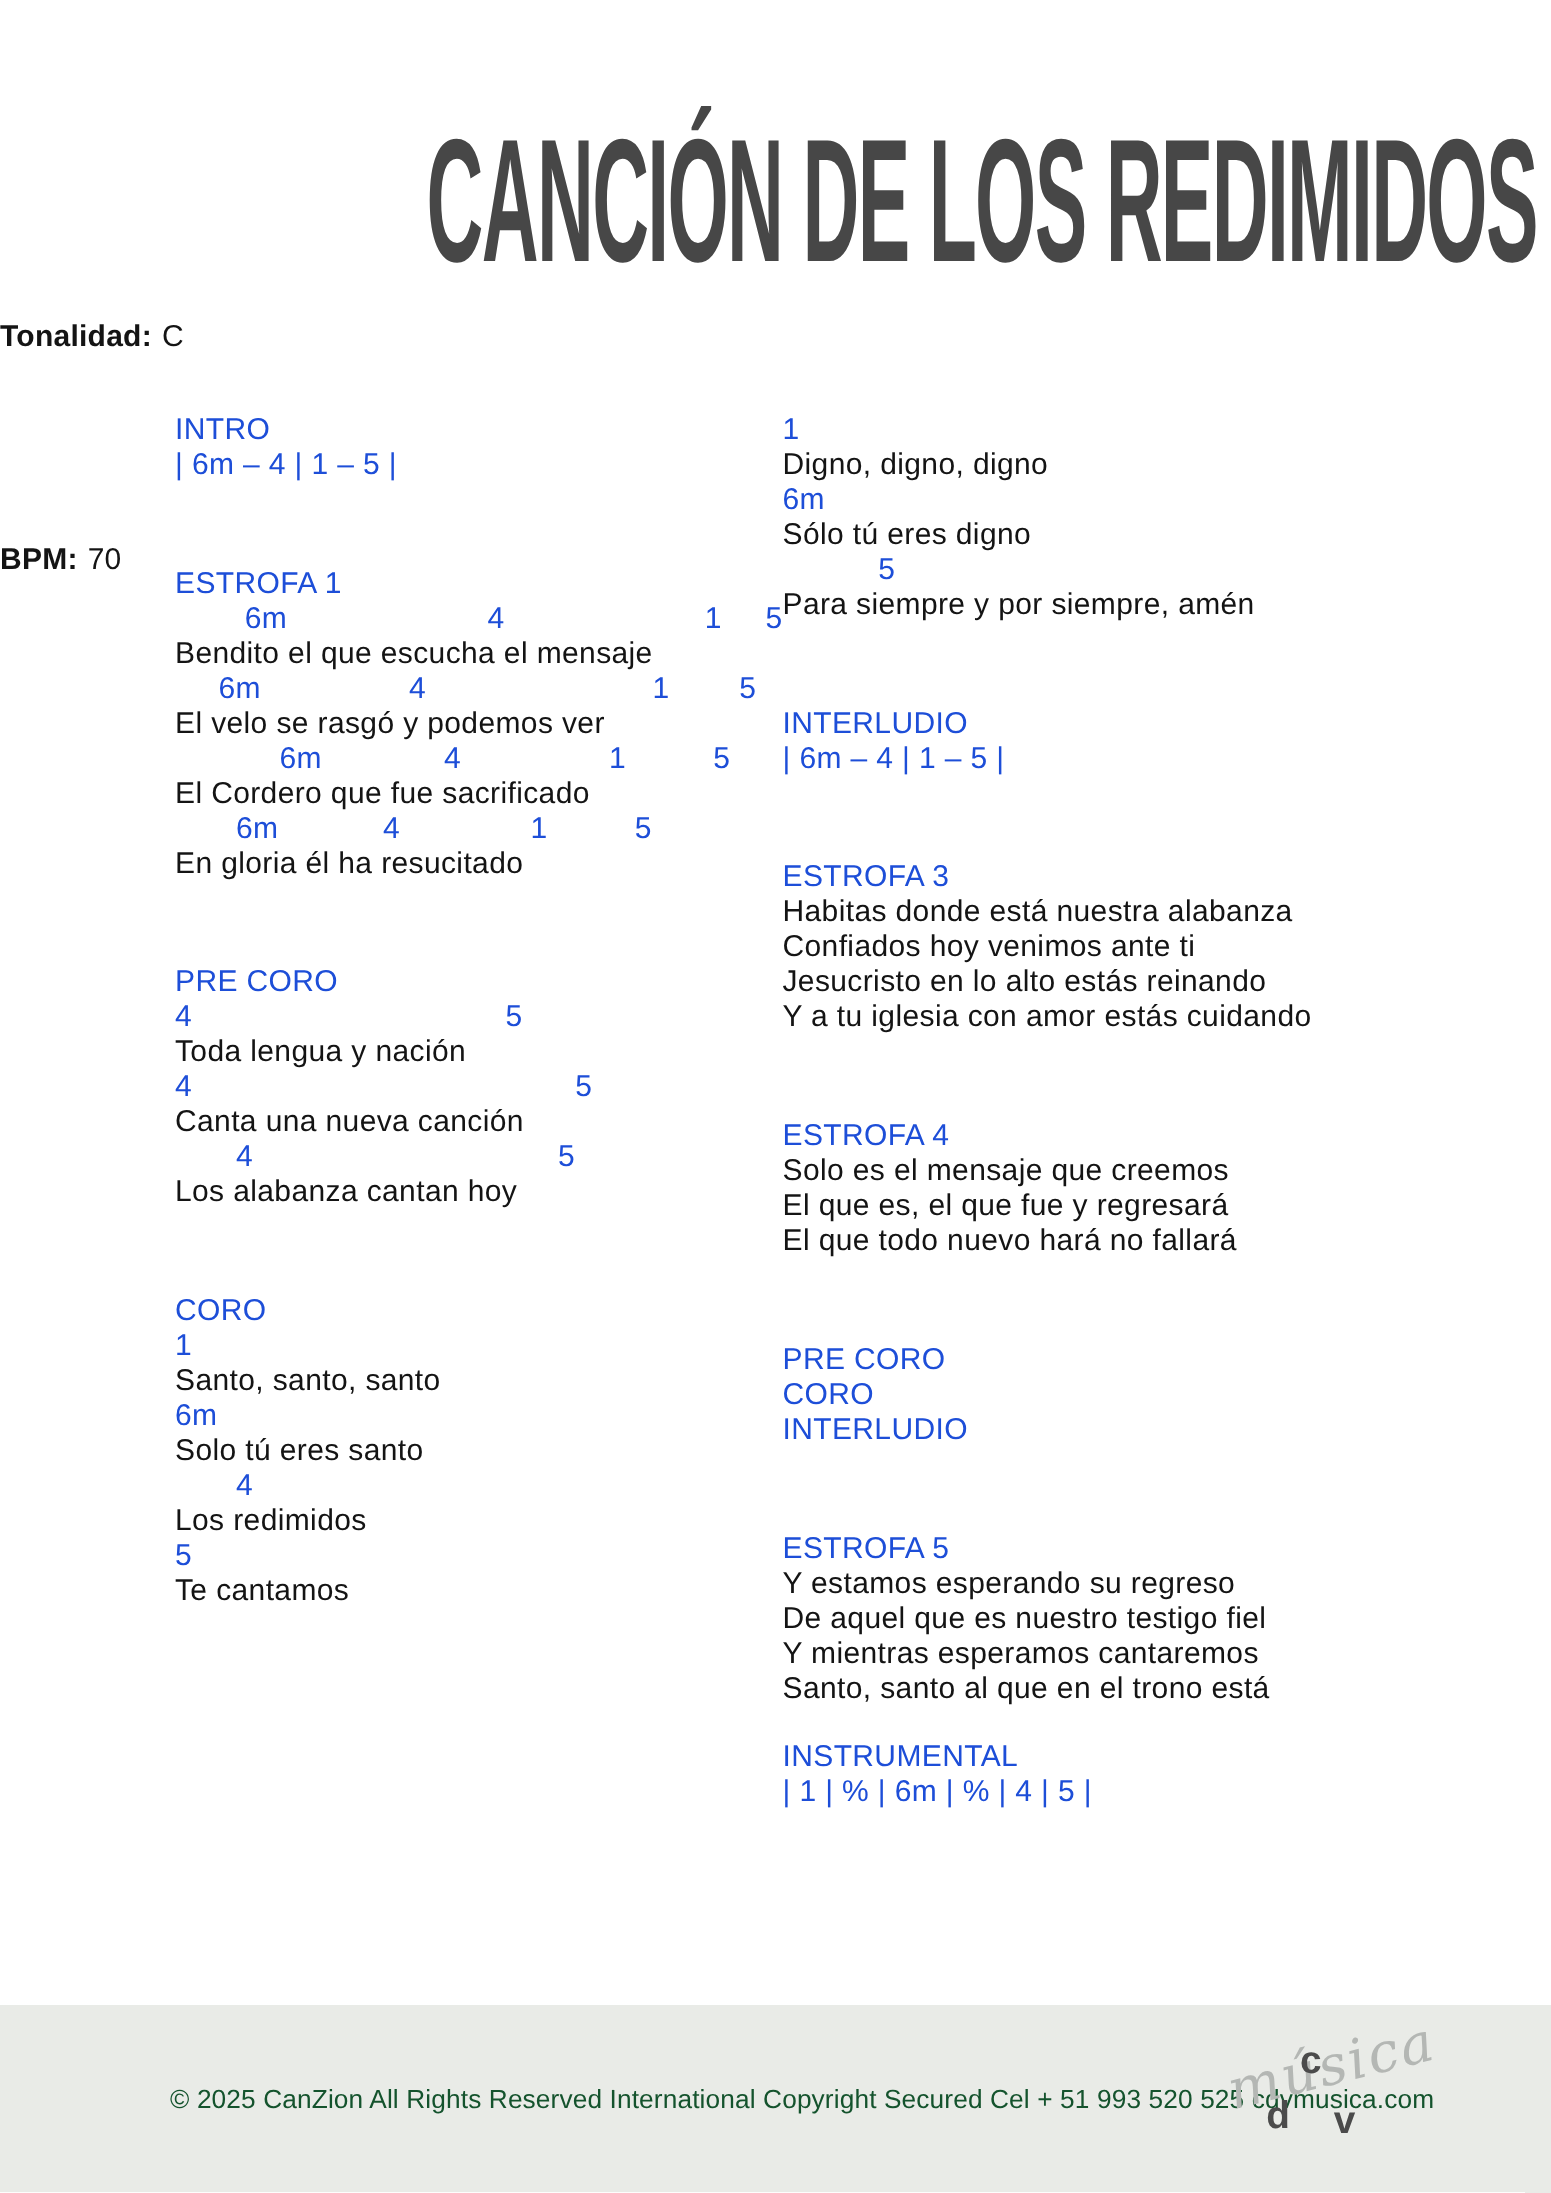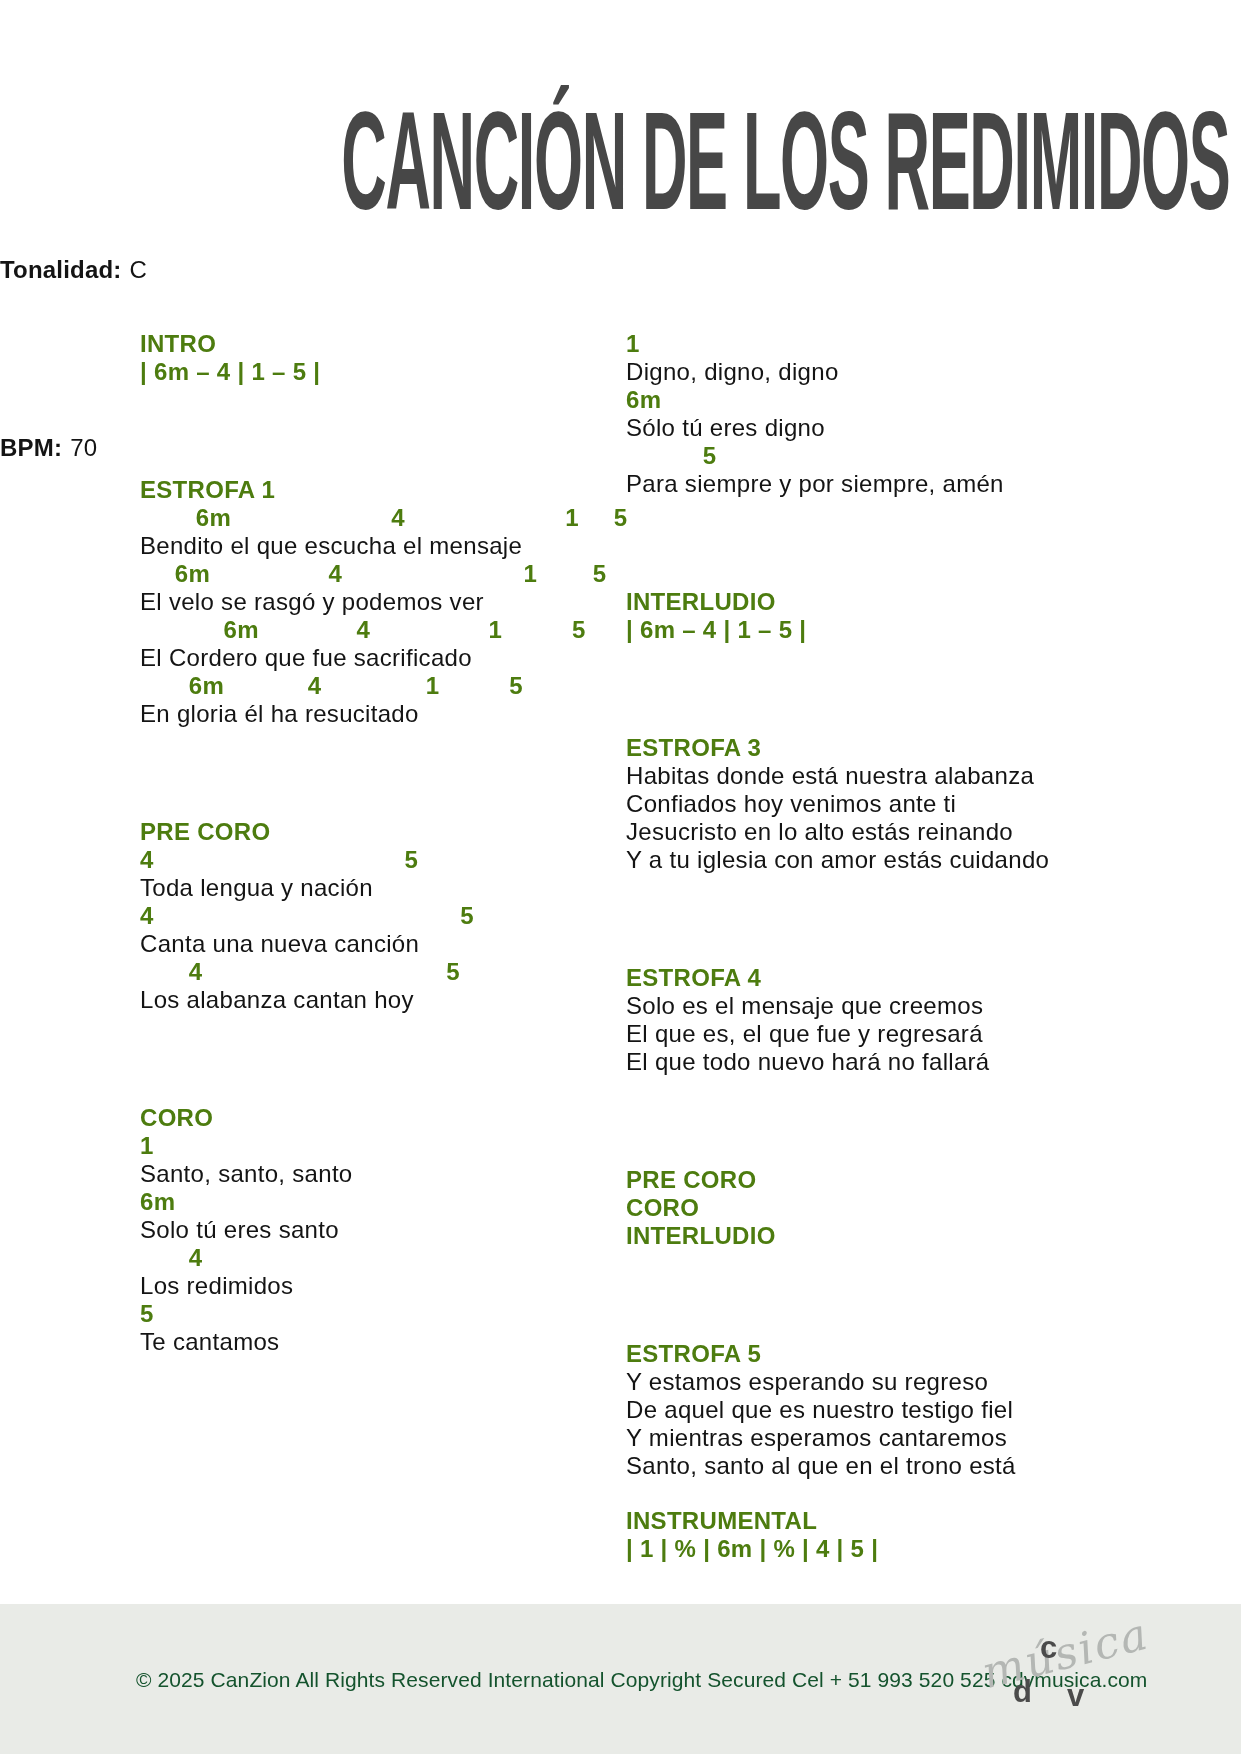--- a/index.html
+++ b/index.html
@@ -20,28 +20,28 @@
   }
   .meta{
     position:absolute;left:0;top:256px;width:1241px;
     display:flex;justify-content:center;gap:150px;
     font-size:24px;color:#141414;letter-spacing:0.2px;flex-direction:column;
   }
   .meta .lbl{font-weight:700;margin-right:8px;}
   .column{position:absolute;top:330px;}
   .col-left{left:140px;width:480px;}
   .col-right{left:626px;width:520px;}
-  .section + .section{margin-top:90px;}
+  .section + .section{margin-top:67px;}
   .section + .section.tight{margin-top:27px;}
   .line{
     height:28px;line-height:28px;
     font-size:24px;color:#141414;
     white-space:pre;letter-spacing:0.3px;
   }
-  .line.header,.line.chord,.line.bars{font-weight:700;color:#4d7c0f;}
+  .line.header,.line.chord,.line.bars{font-weight:400;color:#1d4ed8;}
   .footer-band{
     position:absolute;left:0;top:1604px;width:1241px;height:150px;
     background:#e9ebe7;
   }
   .copyright{
     position:absolute;left:124px;top:1668px;
     font-size:21px;color:#14532d;letter-spacing:0.1px;white-space:pre;margin-left:12px;
   }
   .logo{position:absolute;left:975px;top:1628px;width:180px;height:100px;}
   .logo-script{

